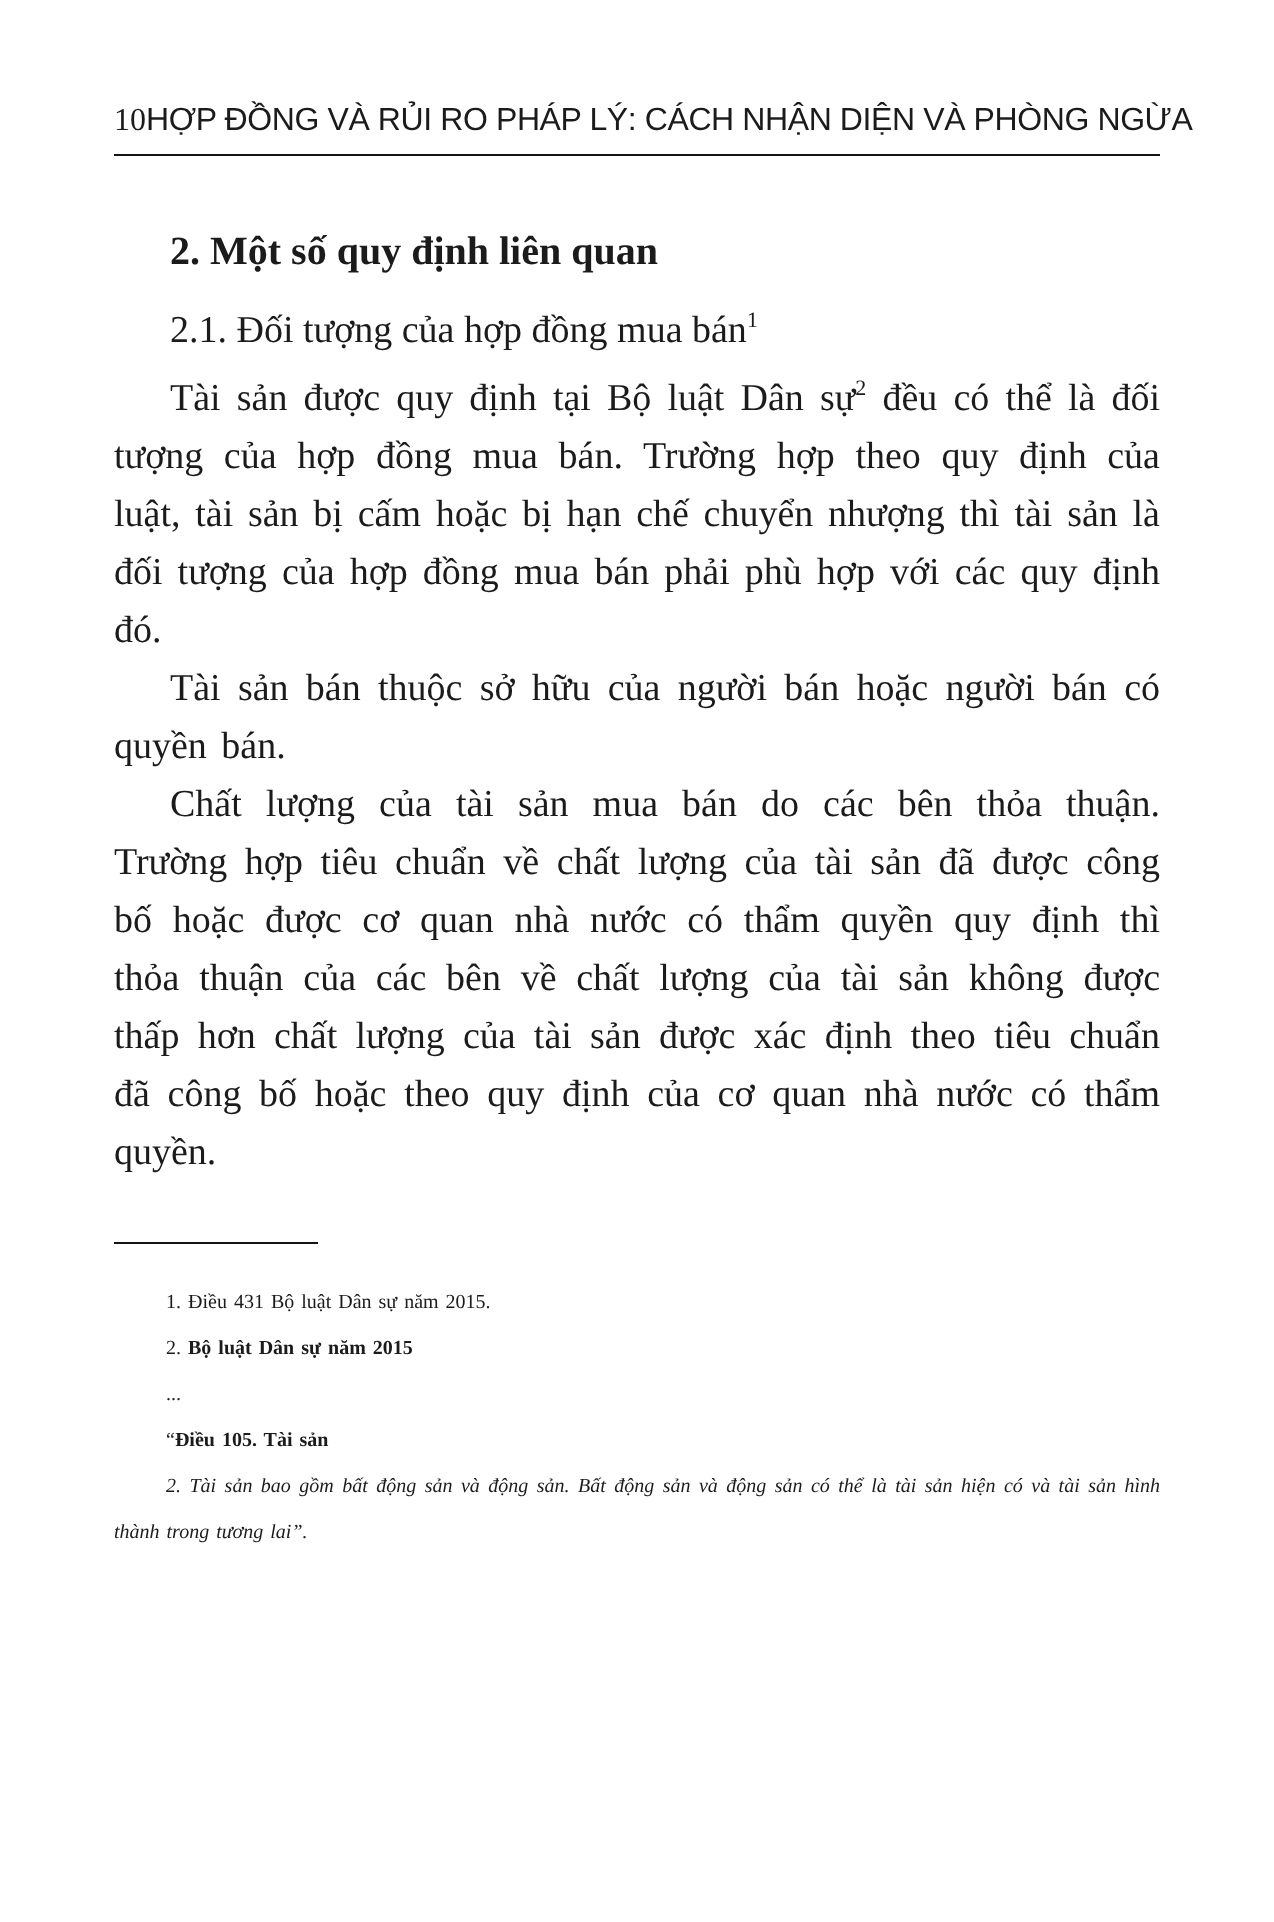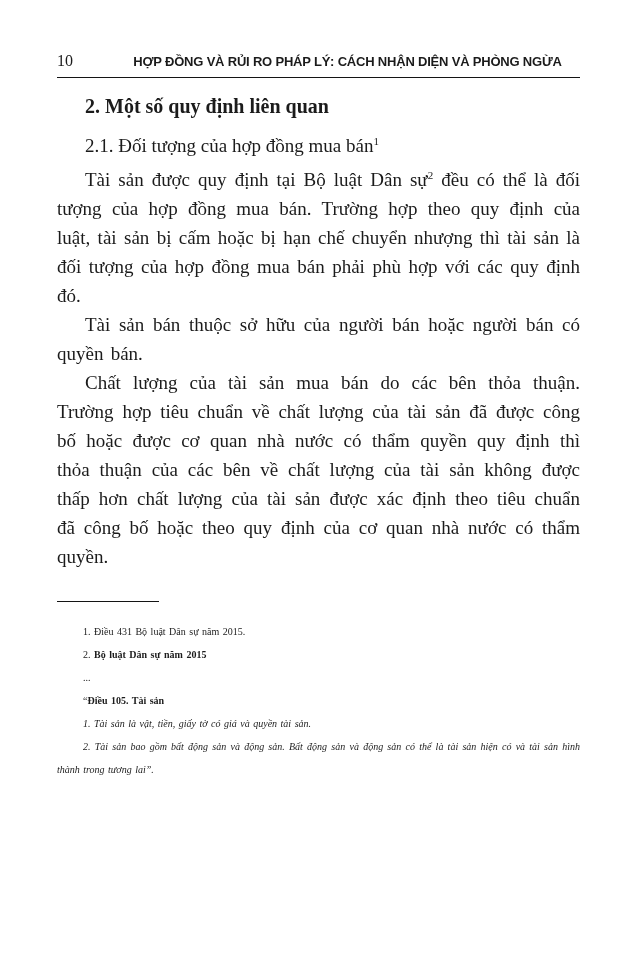--- a/index.html
+++ b/index.html
@@ -23,33 +23,33 @@
     margin-top: 16px;
   }
   .page-number {
     width: 58px;
     font-size: 16px;
   }
   .running-title {
     flex: 1;
     text-align: center;
     font-family: "Liberation Sans", "DejaVu Sans", sans-serif;
-    font-weight: 700;
-    font-size: 13px;
+    font-weight: 400;
+    font-size: 16px;
     letter-spacing: -0.2px;
     white-space: nowrap;
   }
   .header-rule {
     border-bottom: 1.6px solid #141414;
     margin-top: 7px;
   }
 
   
   .page-body {
-    margin-top: 14px;
+    margin-top: 34px;
     font-size: 19px;
     line-height: 29px;
     text-align: justify;
     word-spacing: 2.5px;
   }
   .section-heading {
     font-size: 20px;
     font-weight: 700;
     margin: 0 0 10px 0;
     padding-left: 28px;
@@ -124,21 +124,20 @@
     <div class="footnotes">
 
       <p class="footnote">1. Điều 431 Bộ luật Dân sự năm 2015.</p>
 
       <p class="footnote"><span>2. </span><b>Bộ luật Dân sự năm 2015</b></p>
 
       <p class="footnote">...</p>
 
       <p class="footnote"><span>“</span><b>Điều 105. Tài sản</b></p>
 
-      <p class="footnote fn-italic">1. Tài sản là vật, tiền, giấy tờ có giá và quyền tài sản.</p>
 
       <p class="footnote fn-italic">2. Tài sản bao gồm bất động sản và động sản. Bất động sản và động sản có thể là tài sản hiện có và tài sản hình thành trong tương lai”.</p>
 
 
     </div>
   </footer>
 
 </div>
 
 </body></html>

